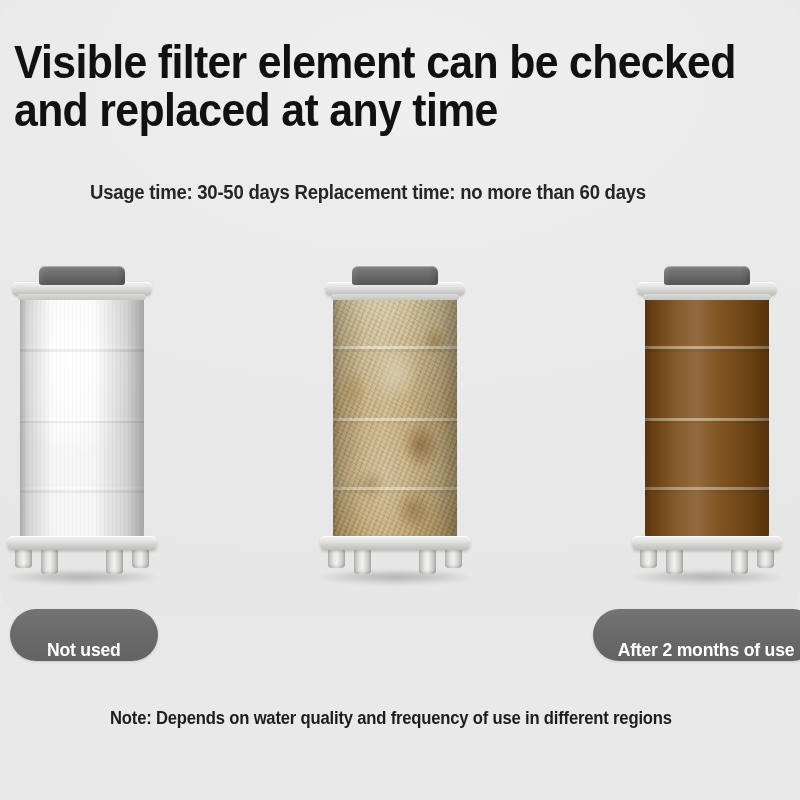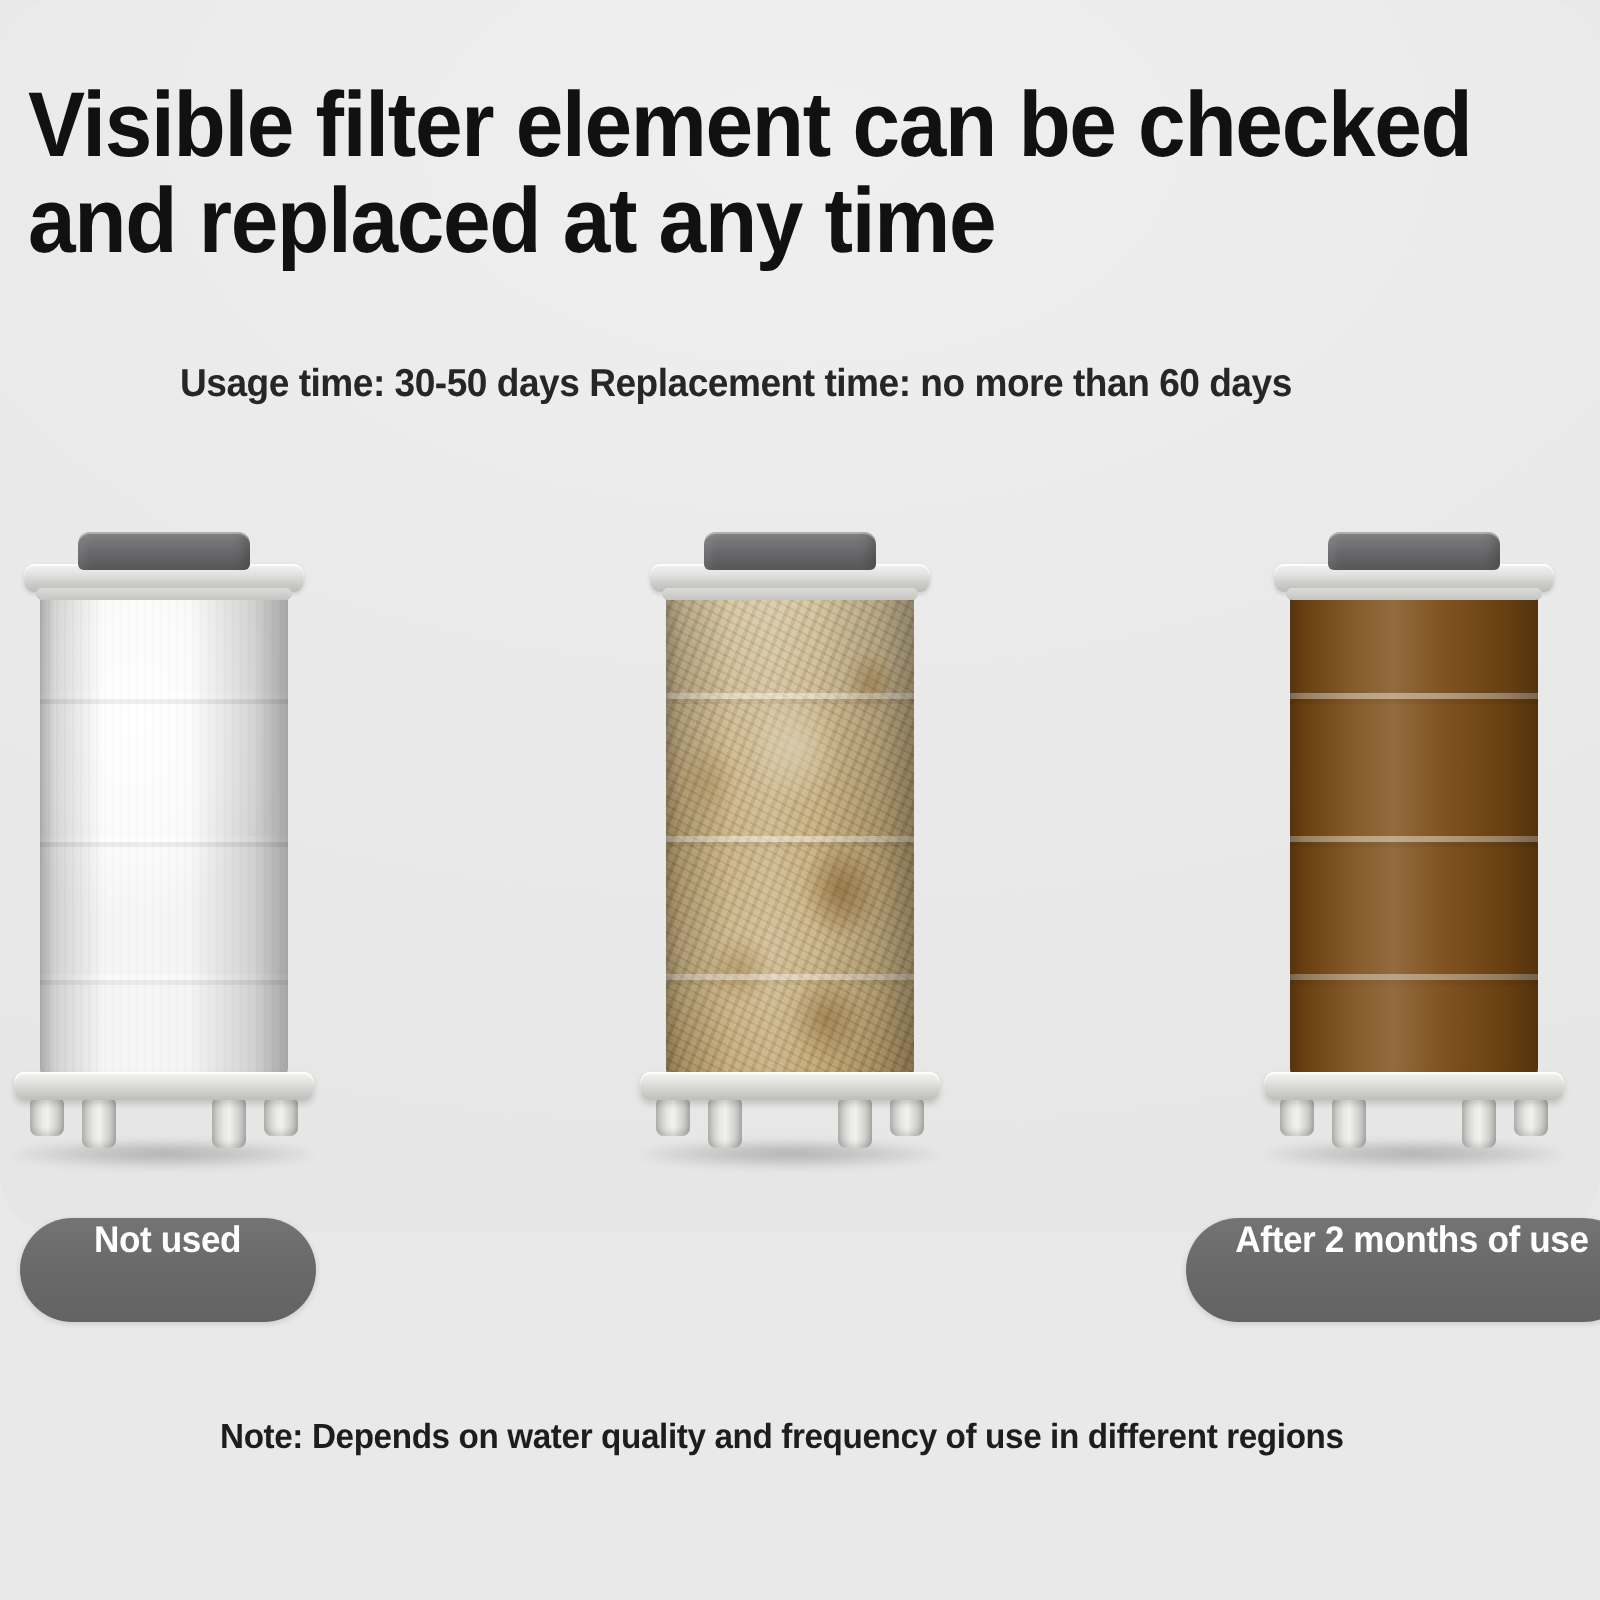--- a/index.html
+++ b/index.html
@@ -257,21 +257,21 @@
     position: absolute;
     top: 609px;
     height: 52px;
     border-radius: 26px;
     background: linear-gradient(180deg, #747474 0%, #6a6a6a 45%, #636363 100%);
     color: #ffffff;
     font-weight: 700;
     font-size: 18.5px;
     letter-spacing: -0.2px;
     display: flex;
-    align-items: flex-start;
+    align-items: flex-end;
     justify-content: center;
     box-shadow: 0 1px 3px rgba(0,0,0,0.13);
     white-space: nowrap;
   }
   .pill span {
     transform: scaleX(0.95);
     display: inline-block;
   }
   .pill.p0 { left: 10px;  width: 148px; }
   .pill.p1 { left: 272px; width: 241px; }

